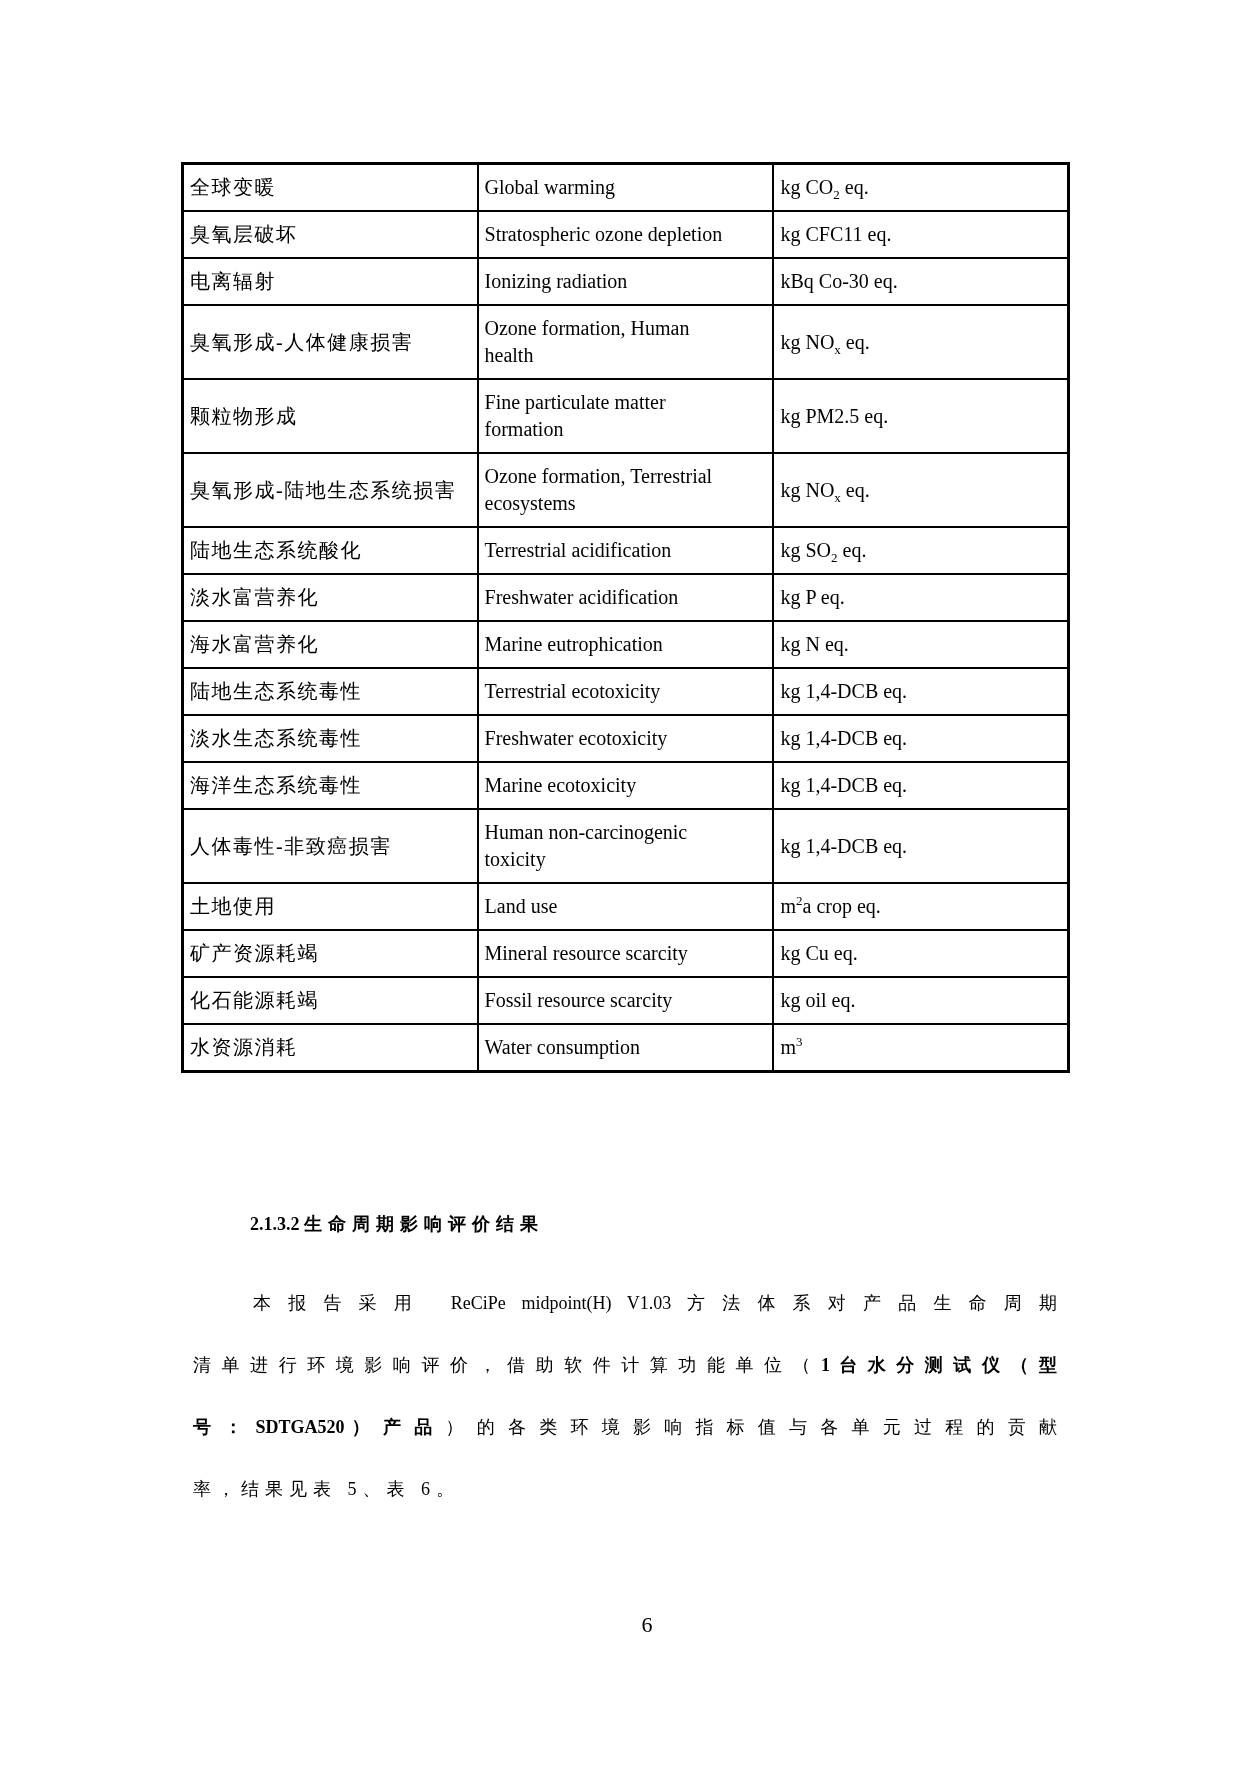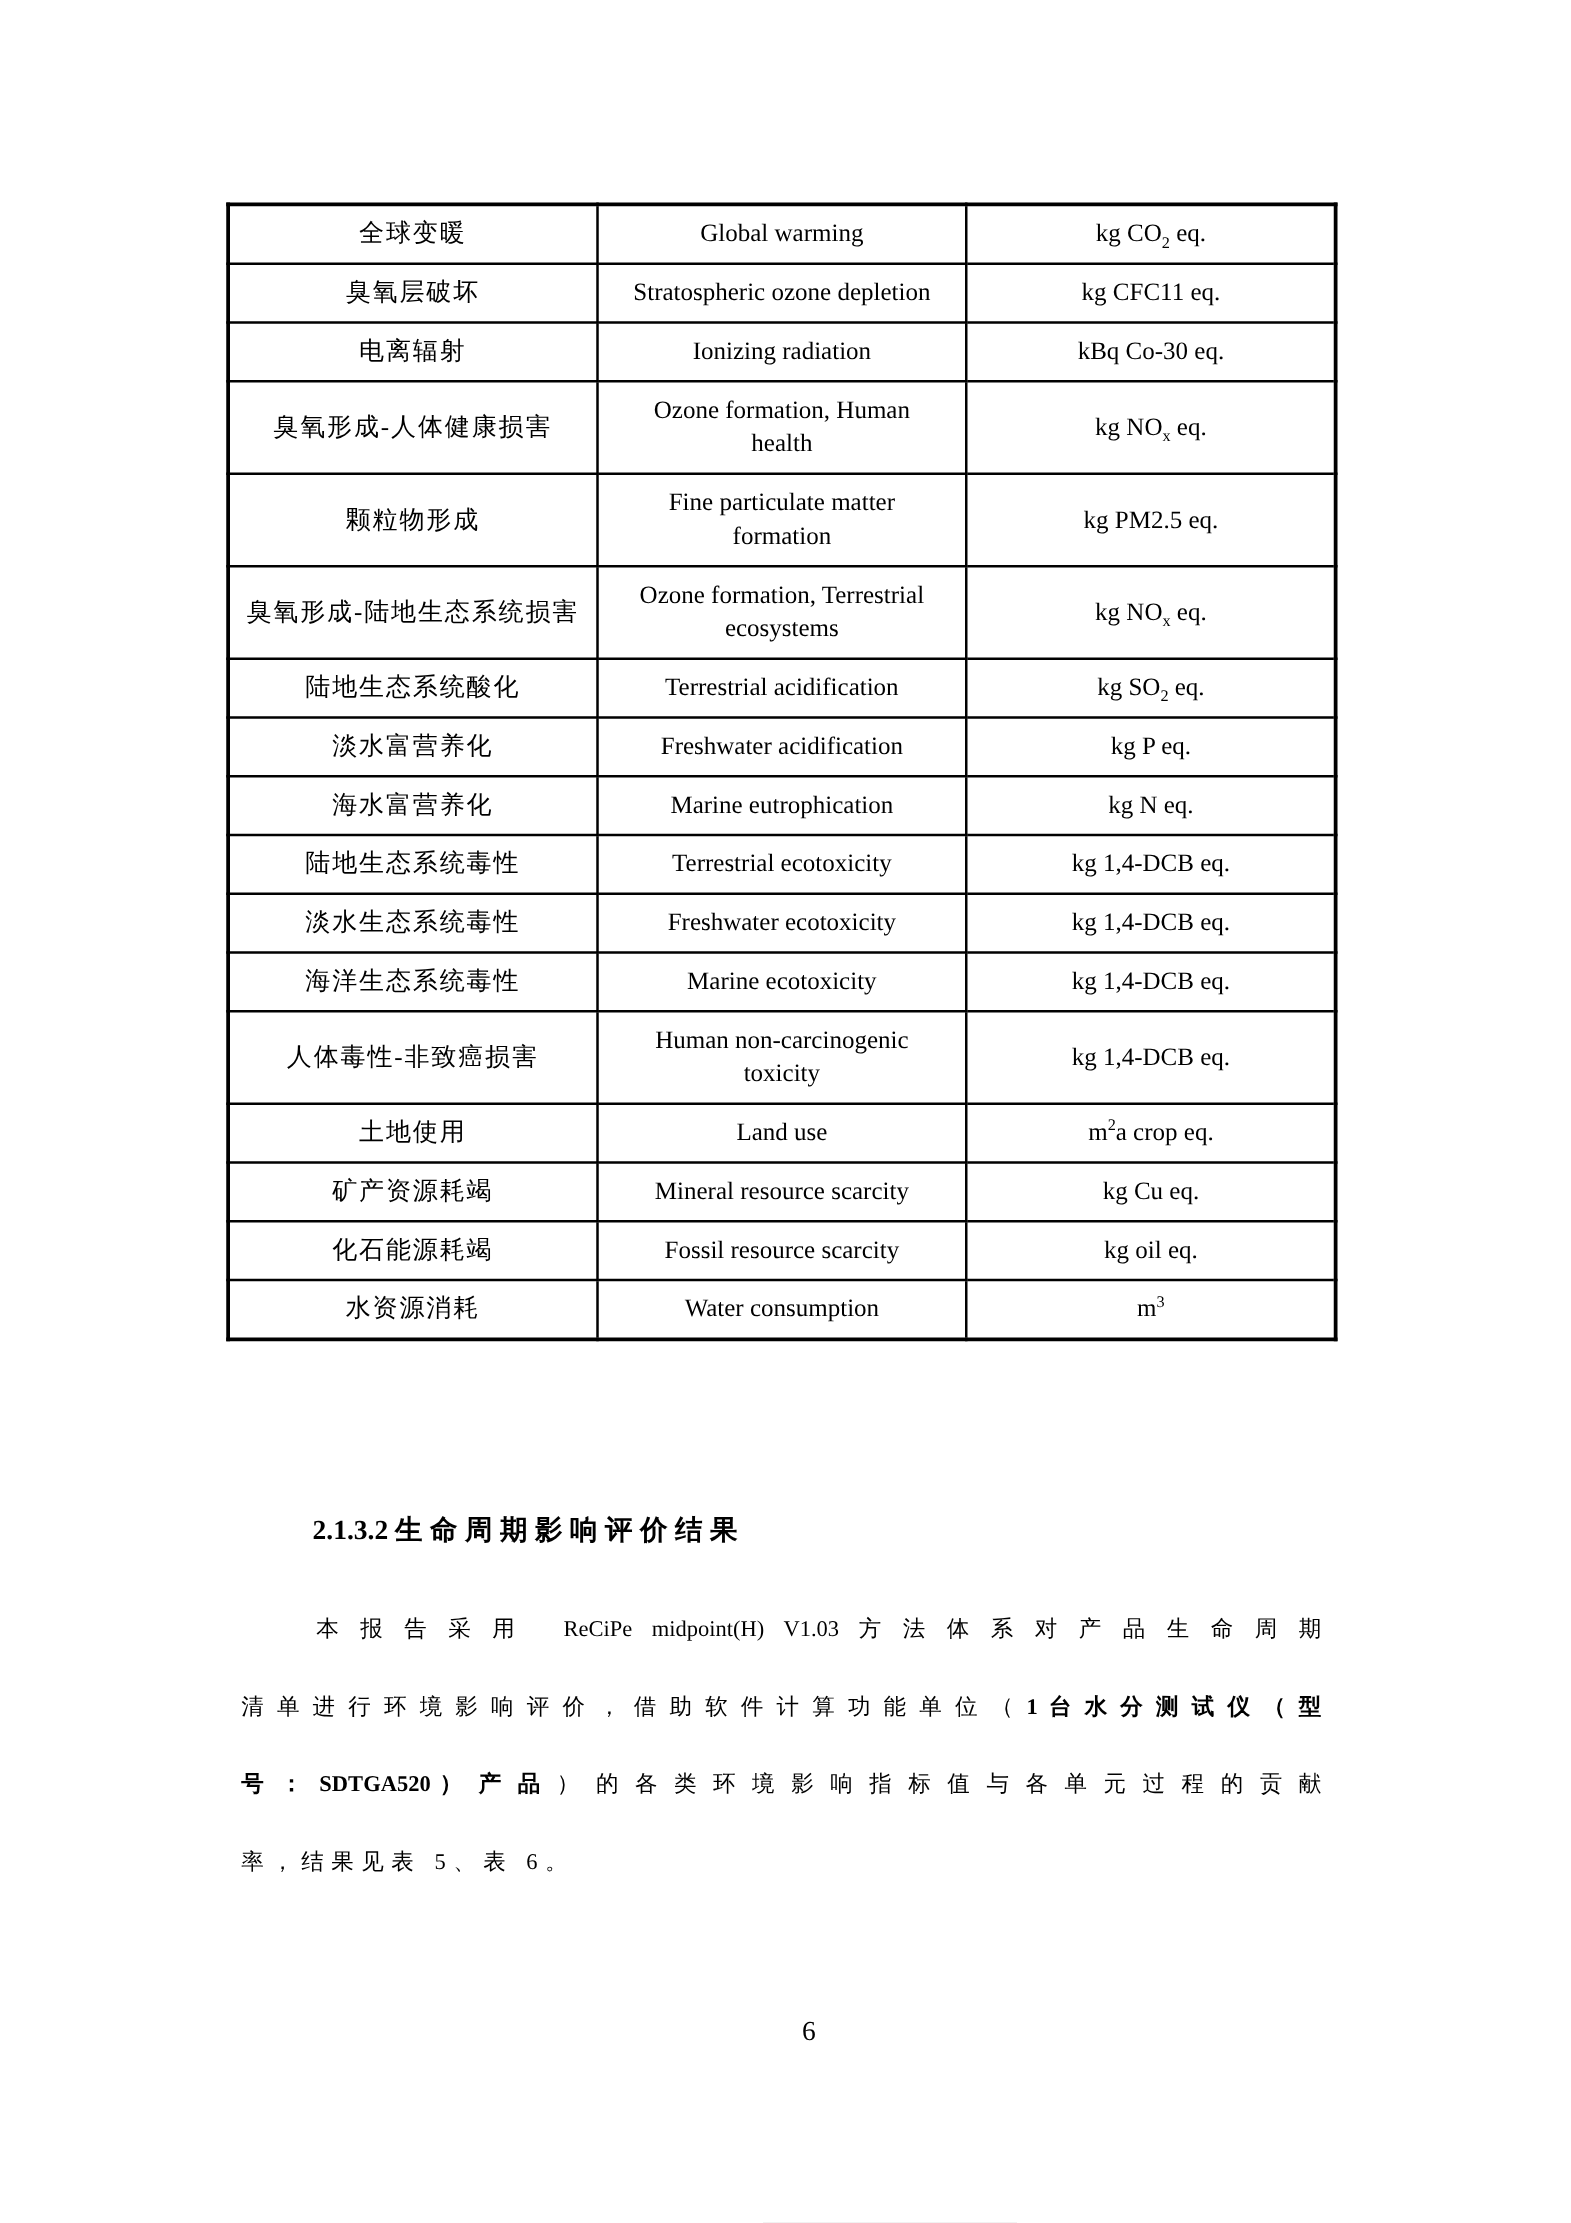--- a/index.html
+++ b/index.html
@@ -19,41 +19,40 @@
     position: absolute;
     top: 162px;
     left: 181px;
     width: 889px;
     border-collapse: collapse;
     table-layout: fixed;
     border: 3px solid #000;
   }
   table.impact td {
     border: 2px solid #000;
-    text-align: center;
     vertical-align: middle;
     padding: 9px 6px;
     font-size: 20px;
     line-height: 27px;
     white-space: pre-line;
   }
   td.cn { letter-spacing: 1.5px; }
   td.unit sub { font-size: 13px; line-height: 0; }
   td.unit sup { font-size: 13px; line-height: 0; }
 
   
   .section {
     position: absolute;
     left: 193px;
     width: 870px;
     top: 1208px;
   }
   .heading {
     font-weight: bold;
-    font-size: 22px;
+    font-size: 18px;
     line-height: 32px;
     padding-left: 57px;
     margin-bottom: 32px;
     white-space: nowrap;
   }
   .heading .cjk { letter-spacing: 7px; }
   .para-line {
     font-size: 18px;
     height: 62px;
     line-height: 62px;

